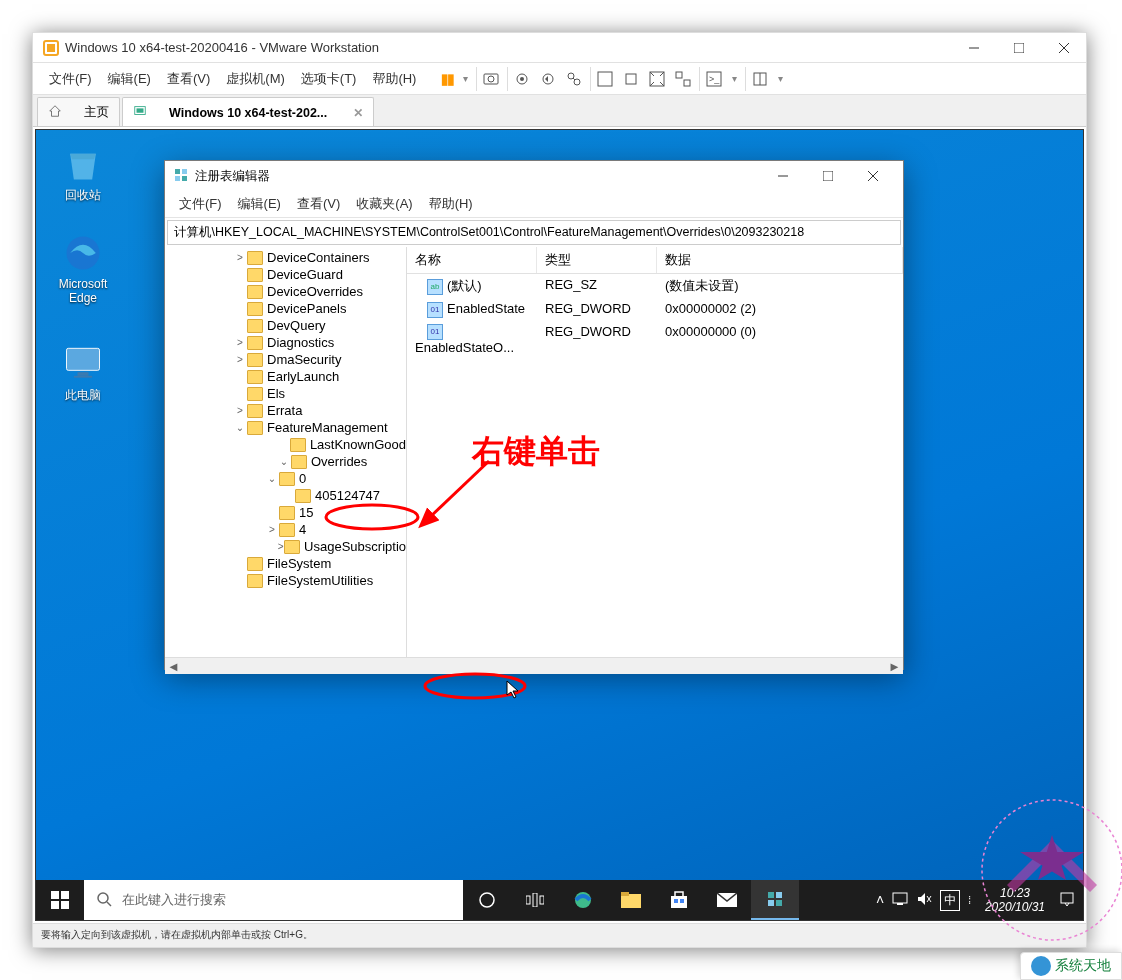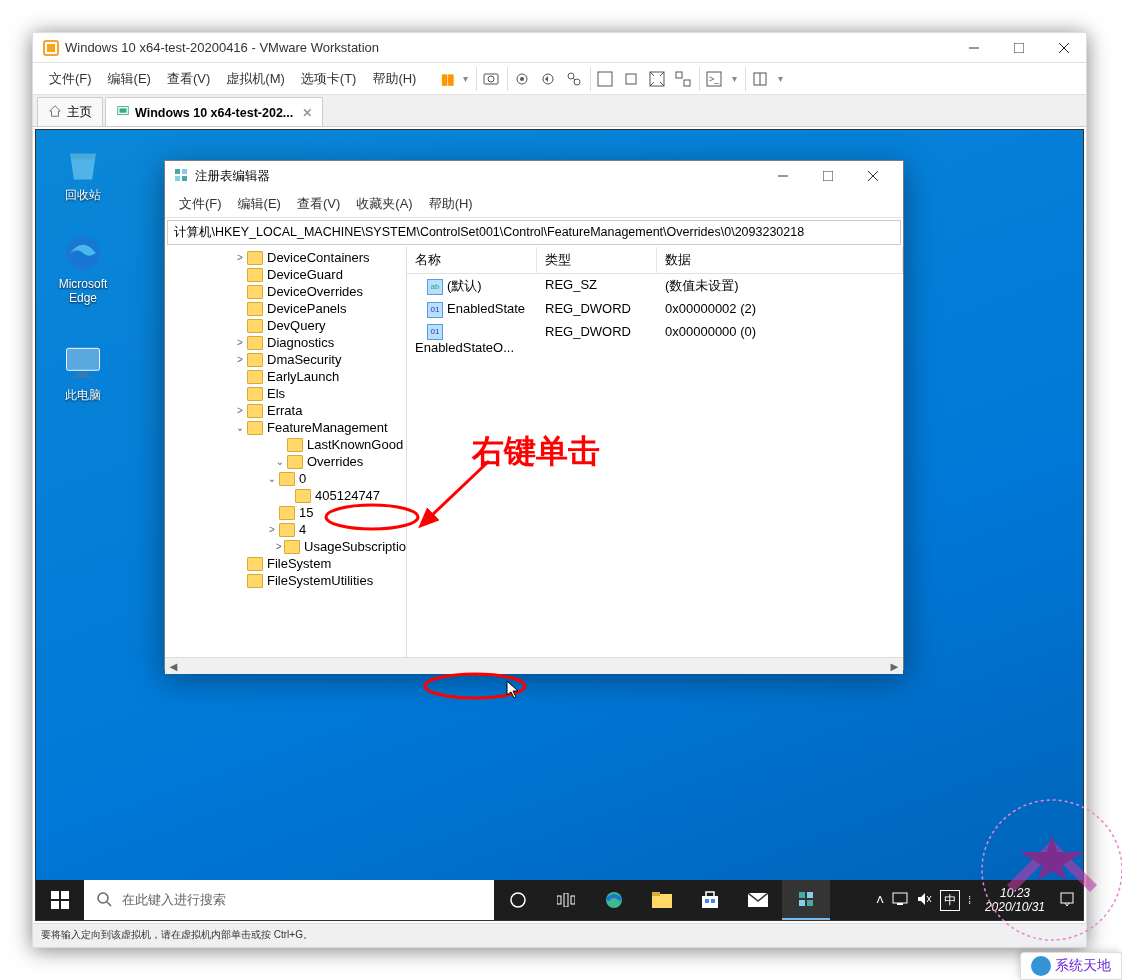--- a/index.html
+++ b/index.html
@@ -18,21 +18,21 @@
 
 .menu-bar { display: flex; align-items: center; height: 32px; padding: 0 8px; border-bottom: 1px solid #e1e1e1; }
 .menu-item { padding: 4px 8px; font-size: 13px; color: #333; }
 .toolbar-icons { display: flex; align-items: center; margin-left: 10px; gap: 2px; }
 .tb-group { display: flex; align-items: center; padding: 0 6px; border-left: 1px solid #ddd; height: 24px; gap: 10px; }
 .tb-group:first-child { border-left: none; }
 .tb-icon { width: 16px; height: 16px; display: inline-flex; align-items: center; justify-content: center; }
 .tb-pause { color: #ff9800; font-size: 15px; letter-spacing: -2px; }
 
 .tab-bar { display: flex; align-items: flex-end; background: #f0f0f0; height: 32px; padding: 0 4px; border-bottom: 1px solid #ccc; }
-.tab { display: flex; align-items: center; padding: 6px 10px 5px; border: 1px solid #ccc; border-bottom: none; background: #f8f8f8; margin-right: 2px; font-size: 12.5px; gap: 5px; border-top-left-radius: 2px; border-top-right-radius: 2px; }
+.tab { display: flex; align-items: center; padding: 6px 10px 5px; border: 1px solid #ccc; border-bottom: none; background: #f8f8f8; margin-right: 2px; font-size: 12.5px; gap: 22px; border-top-left-radius: 2px; border-top-right-radius: 2px; }
 .tab.active { background: #fff; font-weight: bold; }
 .tab-close { font-size: 12px; color: #999; margin-left: 4px; }
 
 .vm-viewport { flex: 1; background: linear-gradient(160deg, #0b87d8 0%, #0078d7 60%, #0062b8 100%); position: relative; border: 1px solid #333; margin: 2px; }
 
 
 .desktop-icon { position: absolute; width: 74px; left: 10px; text-align: center; color: #fff; font-size: 12px; text-shadow: 0 1px 2px rgba(0,0,0,0.8); }
 .di-img { width: 45px; height: 45px; margin: 0 auto 2px; display: flex; align-items: center; justify-content: center; }
 
 
@@ -44,21 +44,21 @@
 .address-bar { border: 1px solid #ccc; margin: 2px; padding: 3px 6px; font-size: 12.5px; }
 .regedit-body { display: flex; height: calc(100% - 30px - 24px - 26px - 18px); }
 .tree-pane { width: 242px; overflow: hidden; border-right: 1px solid #ddd; }
 .tree { padding: 2px 0; font-size: 13px; }
 .tree-node { display: flex; align-items: center; padding: 1px 0; white-space: nowrap; }
 .twisty { width: 14px; text-align: center; color: #666; font-size: 10px; }
 .folder-icon { width: 16px; height: 14px; background: #ffd869; border: 1px solid #d9a93a; border-radius: 1px; margin-right: 4px; flex-shrink: 0; }
 .tree-label { }
 .tree-label.selected { background: #cce8ff; border: 1px dotted #7aa; padding: 0 2px; }
 .indent-1 { padding-left: 68px; }
-.indent-2 { padding-left: 84px; margin-left: 24px; }
+.indent-2 { padding-left: 112px; }
 .indent-3 { padding-left: 100px; }
 .indent-4 { padding-left: 116px; }
 
 .list-pane { flex: 1; }
 .list-header { display: flex; border-bottom: 1px solid #e1e1e1; font-size: 13px; }
 .list-header div { padding: 4px 8px; border-right: 1px solid #e8e8e8; }
 .col-name { width: 130px; }
 .col-type { width: 120px; }
 .col-data { flex: 1; }
 .list-row { display: flex; font-size: 13px; }
@@ -80,32 +80,32 @@
 
 
 .annotation-label { position: absolute; left: 436px; top: 300px; color: #ff0000; font-size: 32px; font-weight: bold; z-index: 60; }
 .arrow-svg { position: absolute; left: 378px; top: 326px; z-index: 59; }
 .circle-svg { position: absolute; z-index: 58; }
 .cursor-arrow { position: absolute; z-index: 70; font-size: 14px; }
 
 
 .taskbar { position: absolute; left: 0; right: 0; bottom: 0; height: 40px; background: #1d1d1d; display: flex; align-items: center; color: #fff; }
 .start-btn { width: 48px; height: 40px; display: flex; align-items: center; justify-content: center; }
-.search-box { display: flex; align-items: center; background: #fff; height: 40px; width: 410px; color: #666; padding: 0 12px; }
+.search-box { display: flex; align-items: center; background: #fff; height: 40px; width: 379px; color: #666; padding: 0 12px; }
 .tb-app { width: 48px; height: 40px; display: flex; align-items: center; justify-content: center; font-size: 16px; }
 .tb-app.active { border-bottom: 2px solid #76b9ed; background: rgba(255,255,255,0.1); }
 .tray { display: flex; align-items: center; margin-left: auto; padding: 0 8px; gap: 8px; }
 .tray-item { font-size: 14px; }
 .clock { text-align: center; font-size: 12px; padding: 0 6px; font-style: italic; }
 
 .status-bar { background: #f0f0f0; border-top: 1px solid #ddd; padding: 4px 8px; font-size: 10px; color: #333; height: 24px; }
 
 .watermark { position: absolute; right: -20px; bottom: 20px; z-index: 200; }
 
-.xttd-badge { position: absolute; right: 0; bottom: 0; background: #fff; border: 1px solid #ddd; border-radius: 4px 0 0 0; padding: 3px 10px; font-size: 14px; color: #6d28d9; display: flex; align-items: center; gap: 4px; z-index: 300; box-shadow: -2px -2px 6px rgba(0,0,0,0.15); }
+.xttd-badge { position: absolute; right: 0; bottom: 0; background: #fff; border: 1px solid #ddd; border-radius: 4px 0 0 0; padding: 3px 10px; font-size: 14px; color: #15803d; display: flex; align-items: center; gap: 4px; z-index: 300; box-shadow: -2px -2px 6px rgba(0,0,0,0.15); }
 .xttd-icon { width: 20px; height: 20px; border-radius: 50%; background: #3494d6; display: inline-block; position: relative; }
 </style>
 </head>
 <body>
 
 <div class="shadow-frame">
 <div class="vmware">
   <div class="title-bar">
     <span class="app-icon">
       <svg viewBox="0 0 16 16" width="16" height="16">

